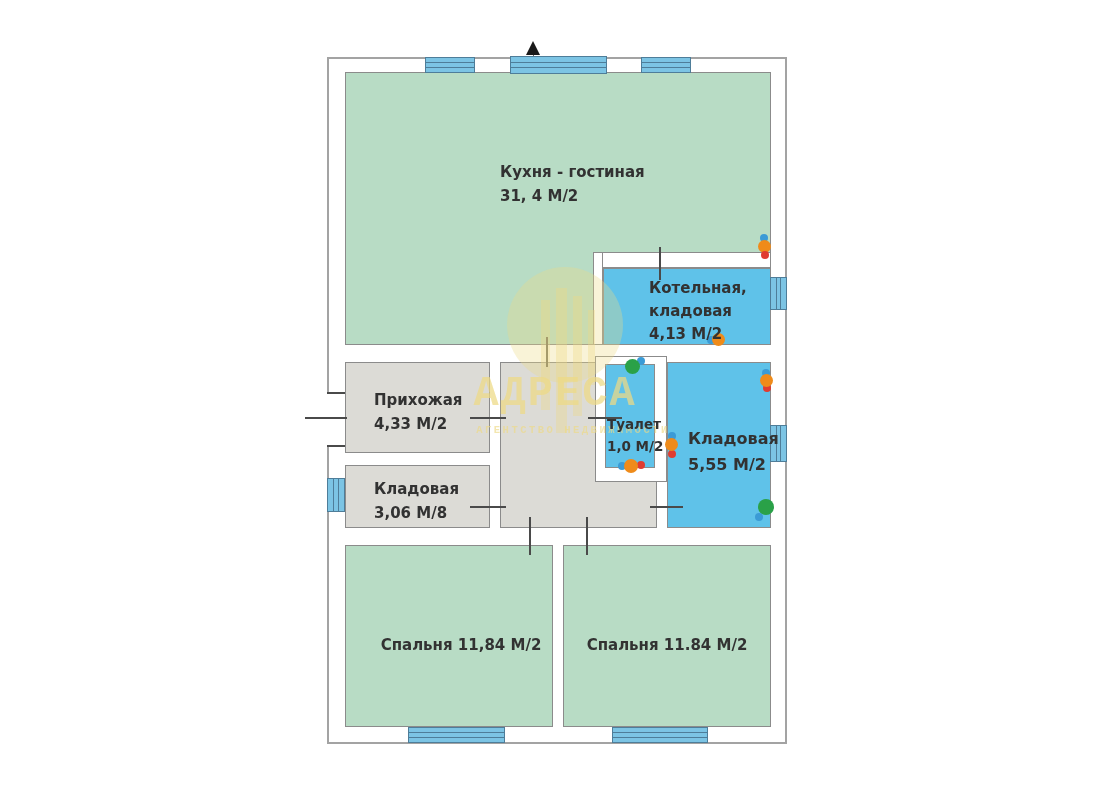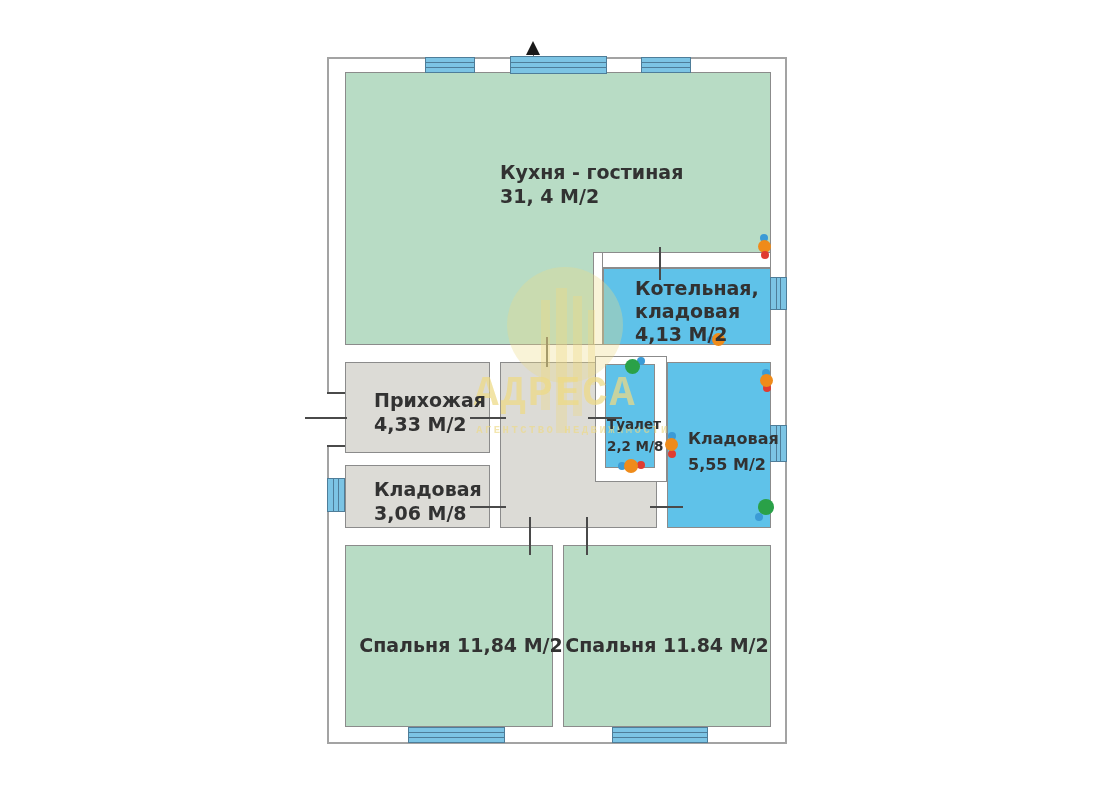--- a/index.html
+++ b/index.html
@@ -19,21 +19,21 @@
   
   .win{box-sizing:border-box;background:var(--window);border:1px solid var(--window_border);}
   .win-h::before,.win-h::after{content:"";position:absolute;left:0;right:0;height:1px;background:var(--window_border);}
   .win-h::before{top:32%;} .win-h::after{top:63%;}
   .win-v::before,.win-v::after{content:"";position:absolute;top:0;bottom:0;width:1px;background:var(--window_border);}
   .win-v::before{left:32%;} .win-v::after{left:63%;}
   .win{position:absolute;}
   
   .tick{background:#4a4a4a;}
   
-  .rlabel{font-weight:bold;color:var(--text);font-size:19px;line-height:24px;white-space:nowrap;}
+  .rlabel{font-weight:bold;color:var(--text);font-size:15px;line-height:24px;white-space:nowrap;}
   .rlabel.small{font-size:13.5px;line-height:22px;}
   .rlabel.big{font-size:16px;line-height:26px;}
   .rlabel.center{text-align:center;white-space:nowrap;}
   
   .dot{position:absolute;border-radius:50%;}
   .dot.orange{background:var(--fx_orange);}
   .dot.green{background:var(--fx_green);}
   .dot.blue{background:var(--fx_blue);}
   .dot.red{background:var(--fx_red);}
   
@@ -130,35 +130,35 @@
 <div class="abs wm wm-bar" style="left:556px;top:288px;width:11px;height:145px;"></div>
 <div class="abs wm wm-bar" style="left:573px;top:296px;width:9px;height:120px;"></div>
 <div class="abs wm wm-bar" style="left:588px;top:310px;width:7px;height:75px;"></div>
 <div class="abs wm wm-title" style="left:448px;top:370px;width:214px;">АДРЕСА</div>
 <div class="abs wm wm-sub" style="left:448px;top:424px;width:250px;">АГЕНТСТВО НЕДВИЖИМОСТИ</div>
 
 <div class="abs rlabel" style="left:500px;top:160px;">
   <div>Кухня - гостиная</div>
   <div>31, 4 М/2</div>
 </div>
-<div class="abs rlabel" style="left:635px;top:277px;line-height:23px;">
+<div class="abs rlabel" style="left:649px;top:277px;line-height:23px;">
   <div>Котельная,</div>
   <div>кладовая</div>
   <div>4,13 М/2</div>
 </div>
 <div class="abs rlabel" style="left:374px;top:388px;">
   <div>Прихожая</div>
   <div>4,33 М/2</div>
 </div>
 <div class="abs rlabel" style="left:374px;top:477px;">
   <div>Кладовая</div>
   <div>3,06 М/8</div>
 </div>
 <div class="abs rlabel small" style="left:607px;top:413px;">
   <div>Туалет</div>
-  <div>2,2 М/8</div>
+  <div>1,0 М/2</div>
 </div>
 <div class="abs rlabel big" style="left:688px;top:426px;">
   <div>Кладовая</div>
   <div>5,55 М/2</div>
 </div>
 <div class="abs rlabel center" style="left:345px;top:633px;width:232px;">Спальня 11,84  М/2</div>
 <div class="abs rlabel center" style="left:563px;top:633px;width:208px;">Спальня 11.84 М/2</div>
 
 </body></html>

